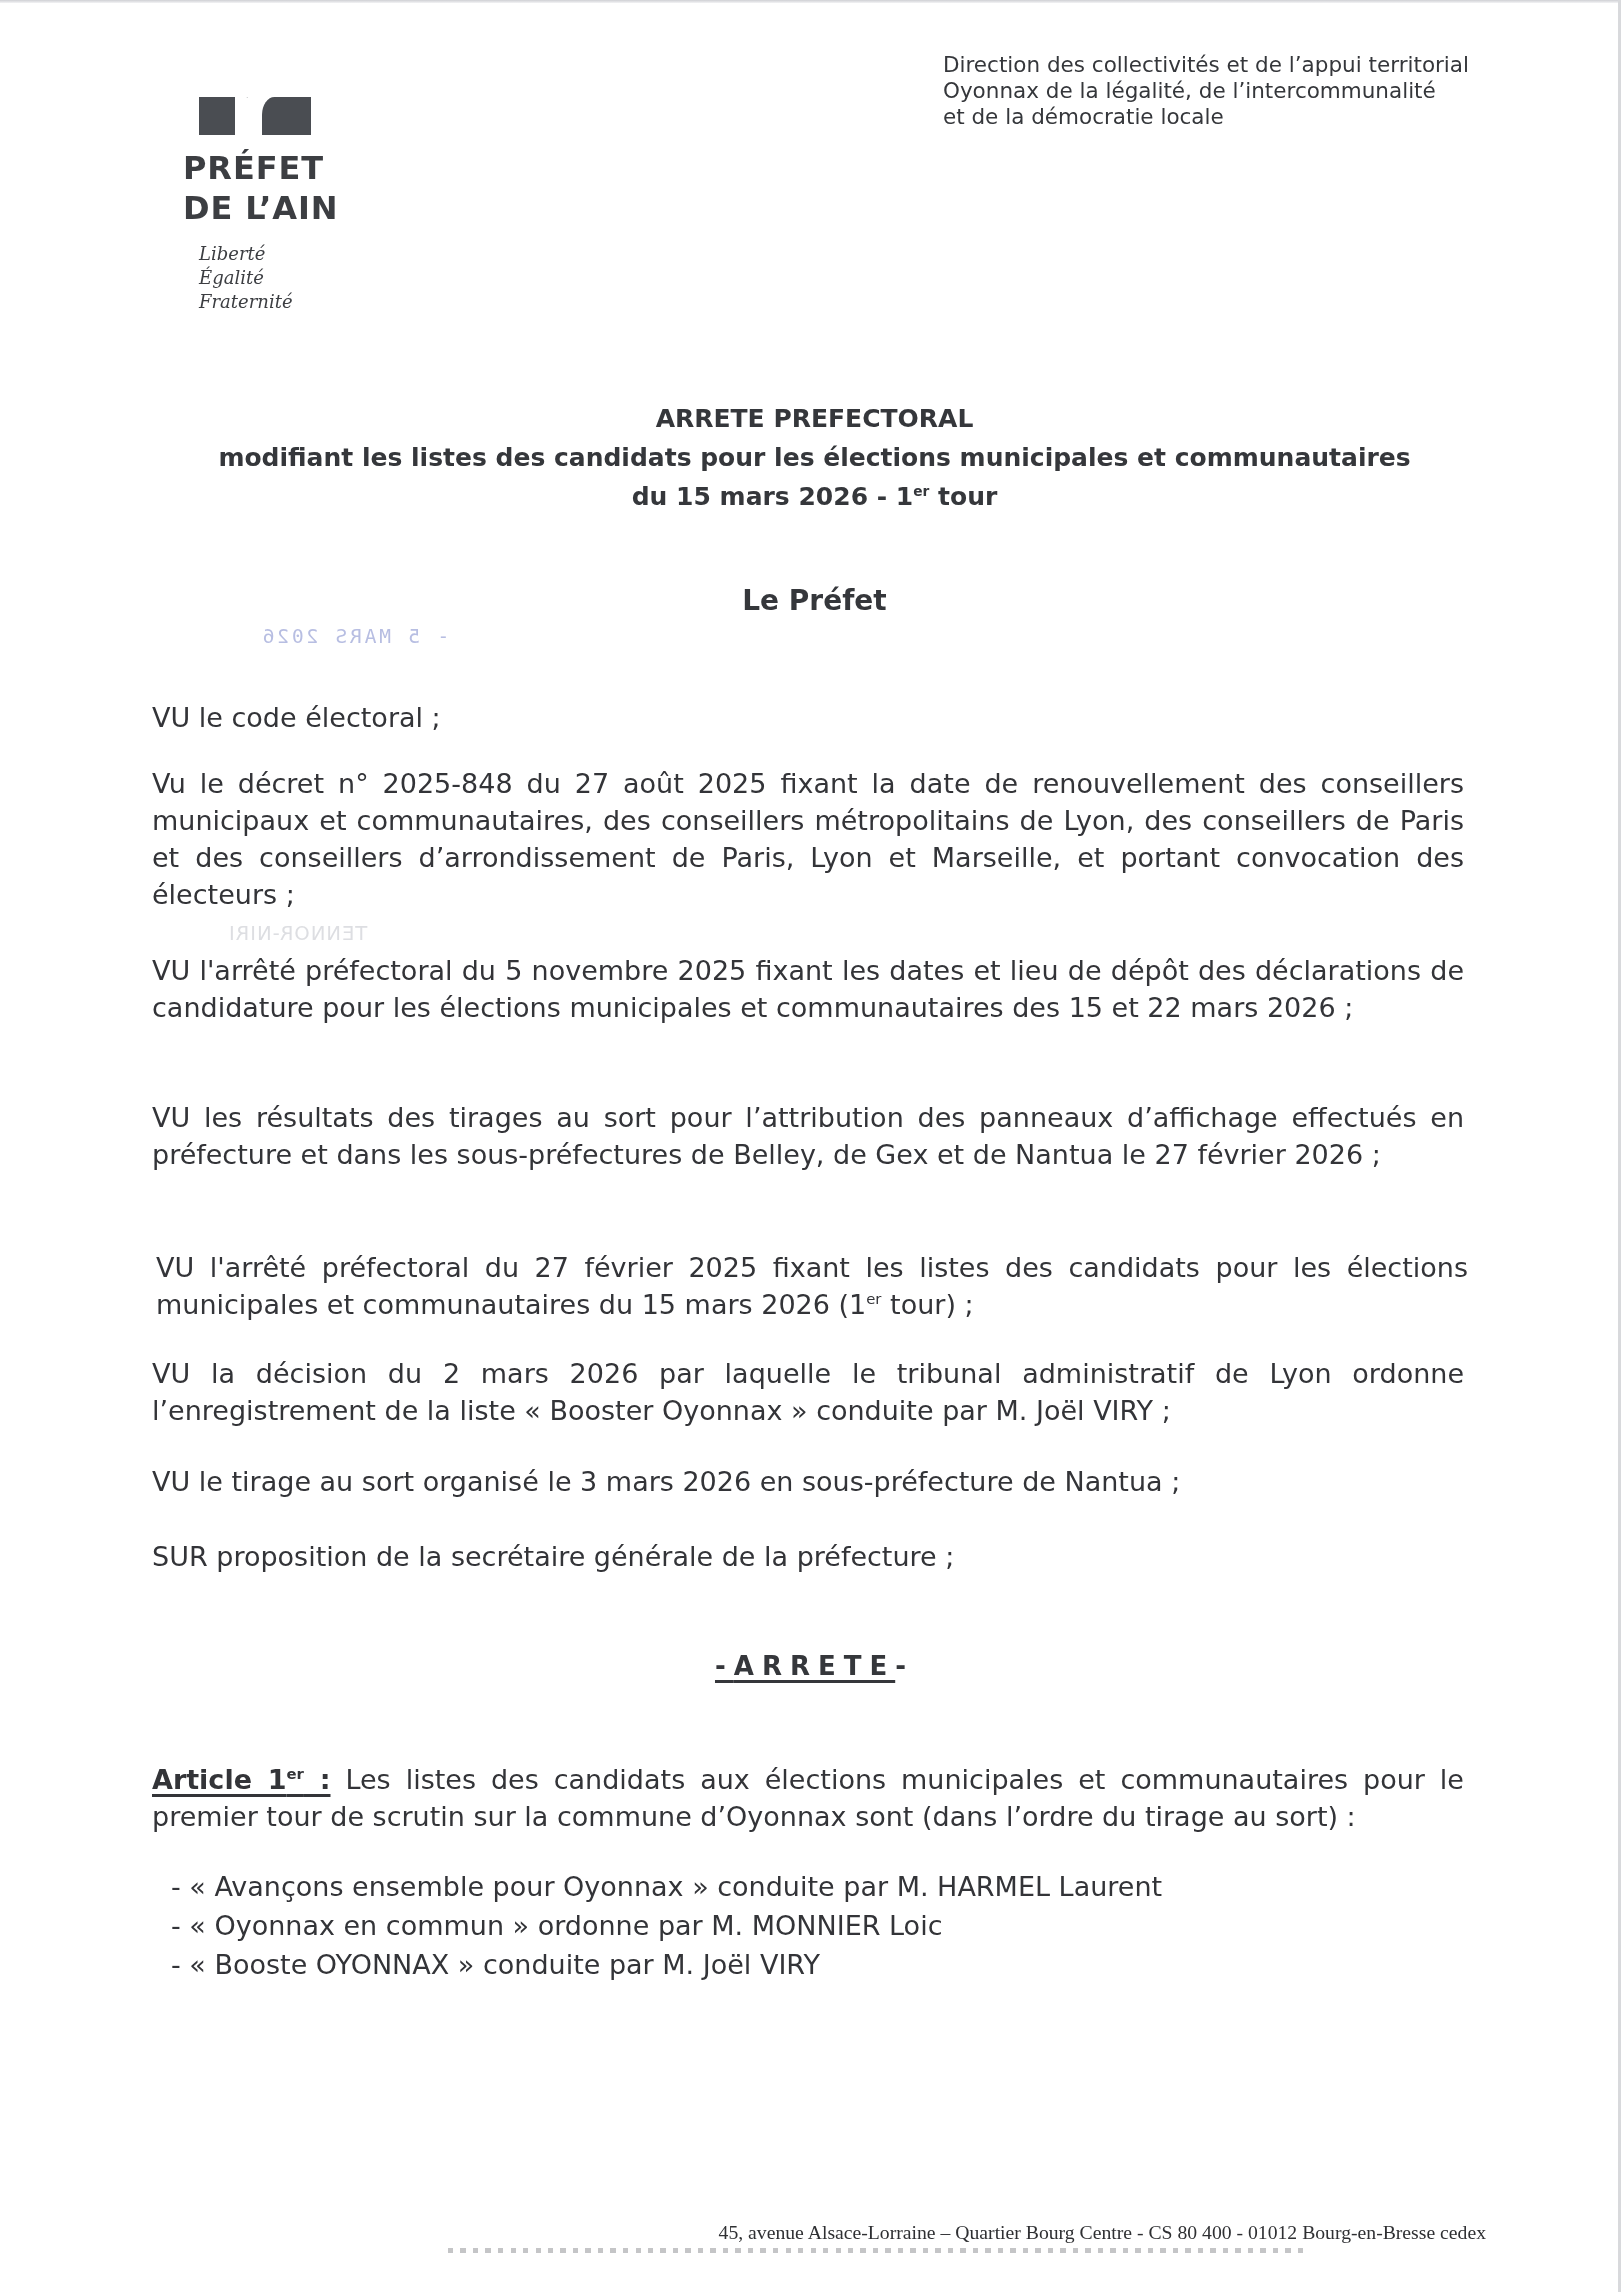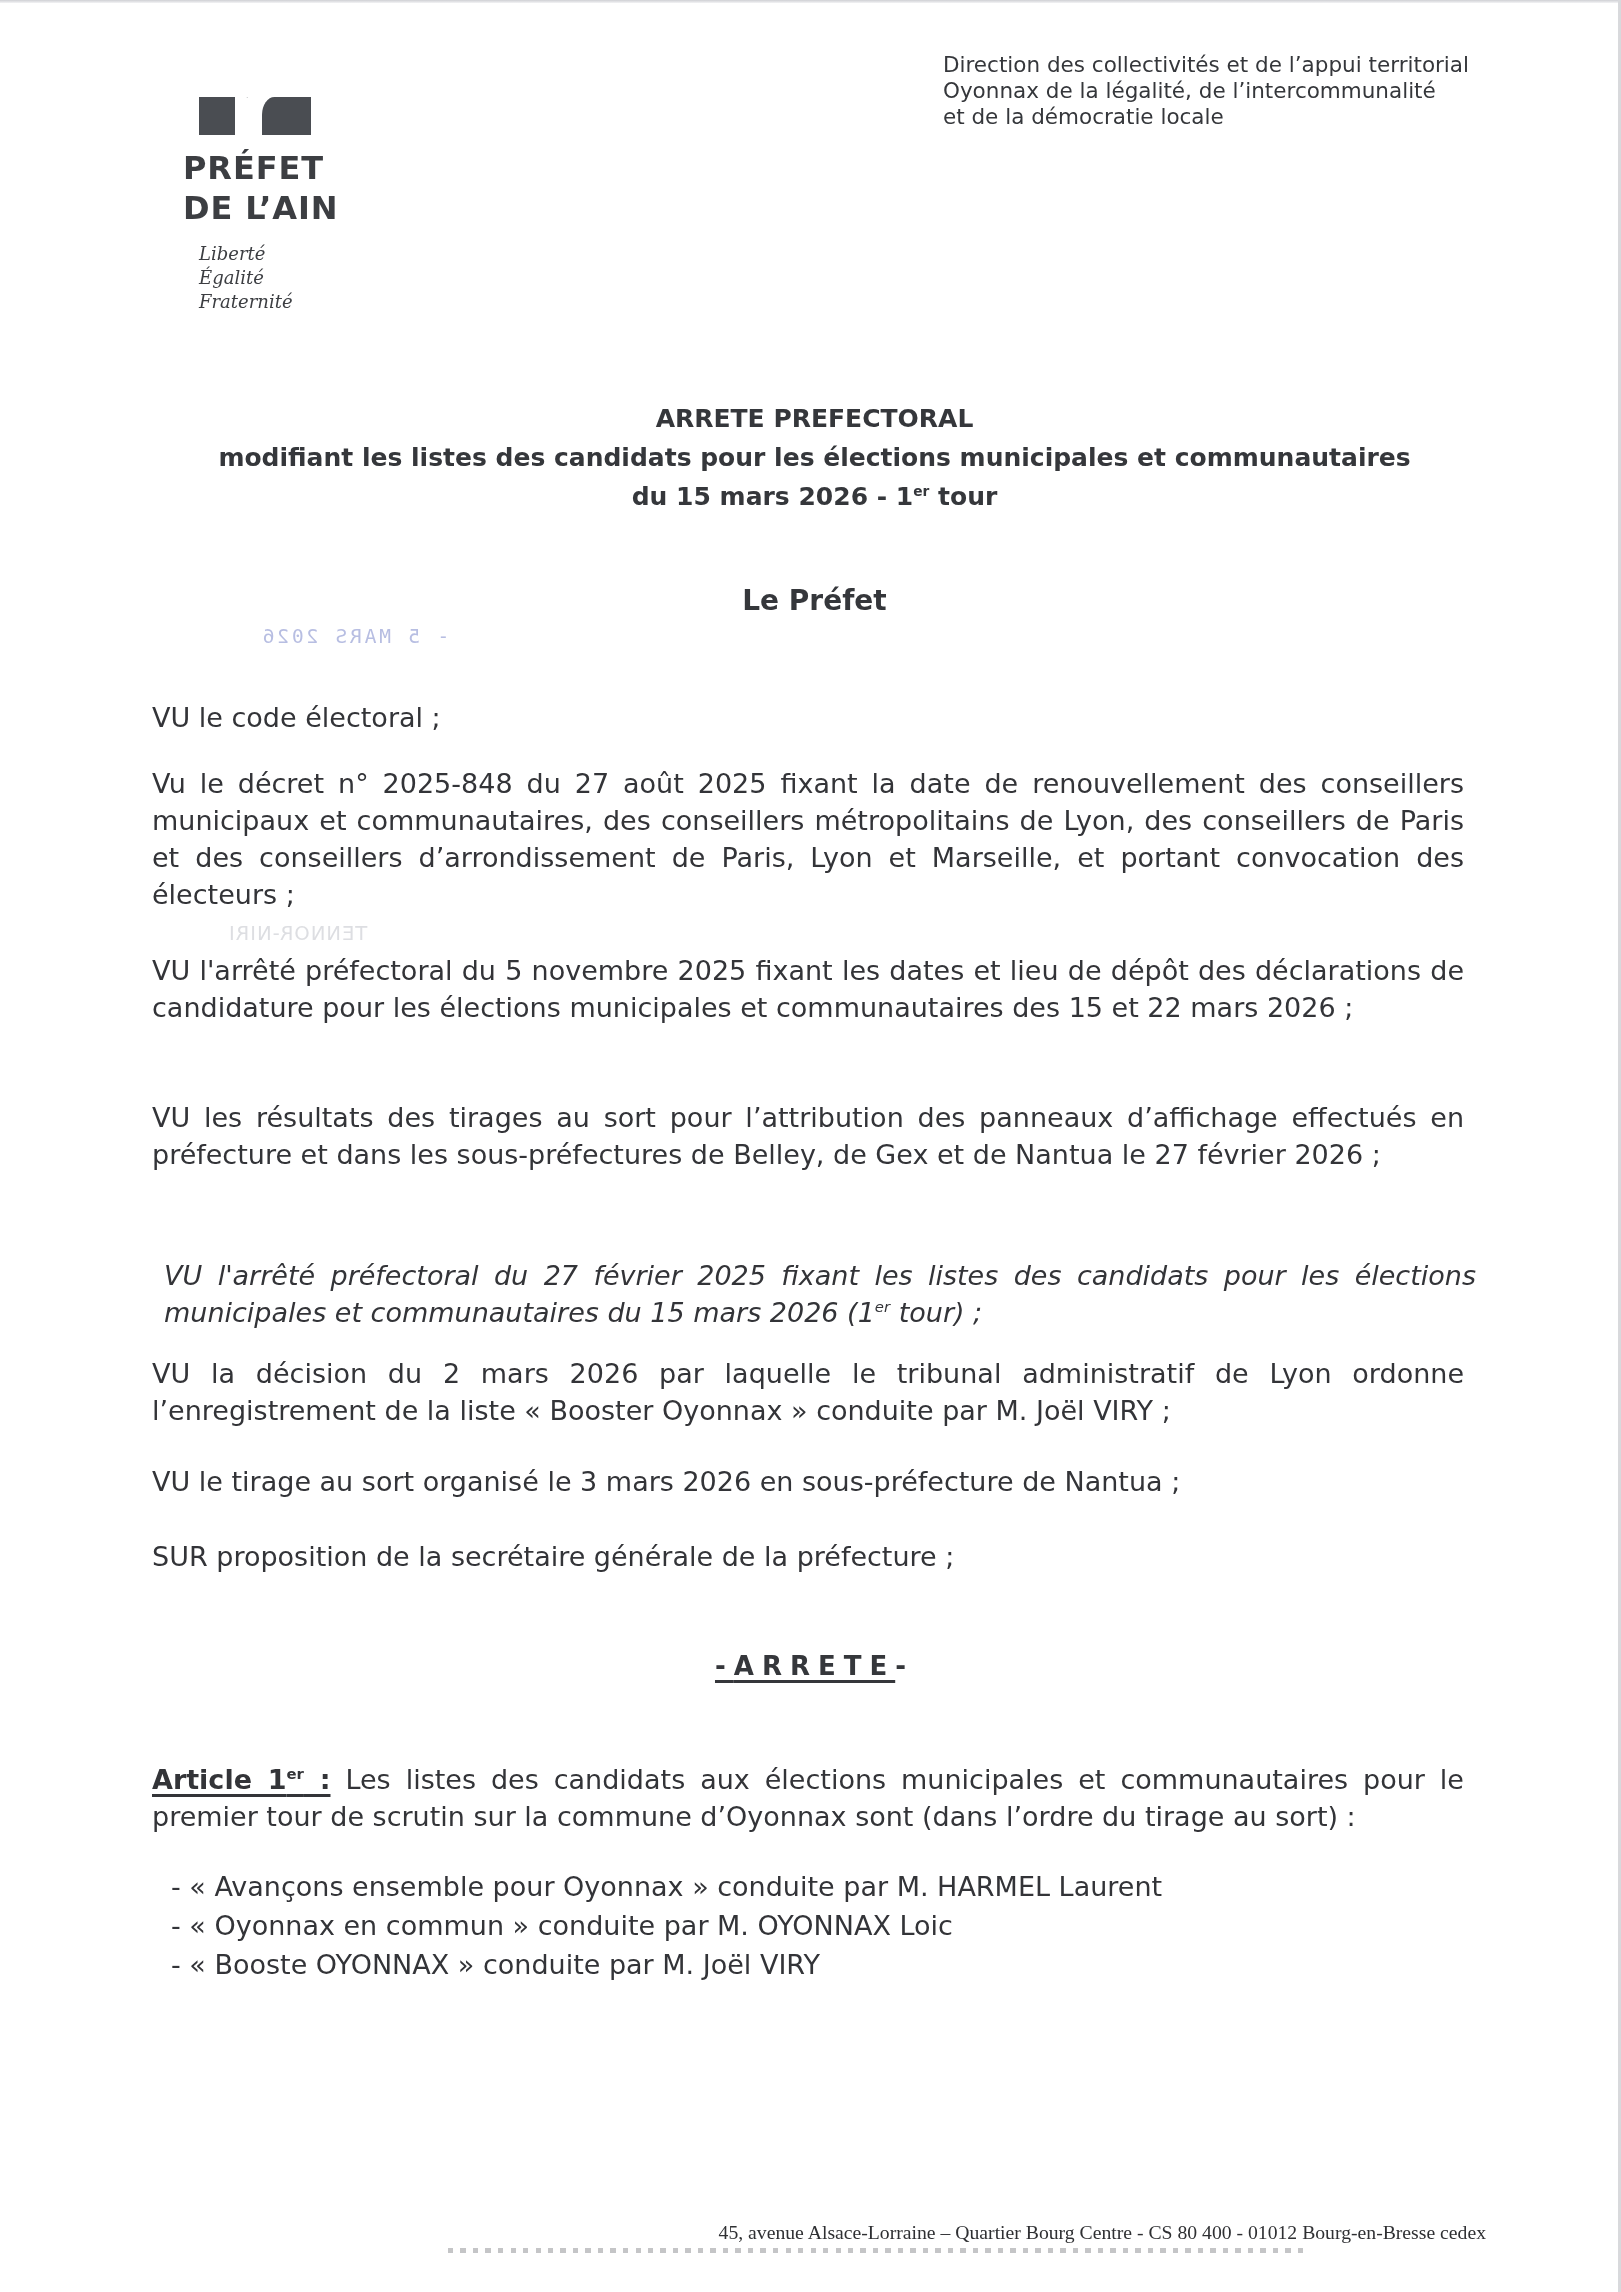--- a/index.html
+++ b/index.html
@@ -216,33 +216,33 @@
 </div>
 
 <div class="authority">Le Préfet</div>
 <div class="stamp">- 5 MARS 2026</div>
 
 <div class="body">
   <p class="para" style="top:699px;margin:0;">VU le code électoral ;</p>
   <p class="para last-line-left" style="top:765px;margin:0;">Vu le décret n° 2025-848 du 27 août 2025 fixant la date de renouvellement des conseillers municipaux et communautaires, des conseillers métropolitains de Lyon, des conseillers de Paris et des conseillers d’arrondissement de Paris, Lyon et Marseille, et portant convocation des électeurs ;</p>
   <p class="para last-line-left" style="top:952px;margin:0;">VU l'arrêté préfectoral du 5 novembre 2025 fixant les dates et lieu de dépôt des déclarations de candidature pour les élections municipales et communautaires des 15 et 22 mars 2026 ;</p>
   <p class="para last-line-left" style="top:1099px;margin:0;">VU les résultats des tirages au sort pour l’attribution des panneaux d’affichage effectués en préfecture et dans les sous-préfectures de Belley, de Gex et de Nantua le 27 février 2026 ;</p>
-  <p class="para last-line-left" style="top:1245px;margin:12px;font-style:italic;"><span>VU l'arrêté préfectoral du 27 février 2025 fixant les listes des candidats pour les élections municipales et communautaires du 15 mars 2026 (1</span><sup>er</sup><span> tour) ;</span></p>
+  <p class="para last-line-left" style="top:1245px;margin:4px;"><span>VU l'arrêté préfectoral du 27 février 2025 fixant les listes des candidats pour les élections municipales et communautaires du 15 mars 2026 (1</span><sup>er</sup><span> tour) ;</span></p>
   <p class="para last-line-left" style="top:1355px;margin:0;">VU la décision du 2 mars 2026 par laquelle le tribunal administratif de Lyon ordonne l’enregistrement de la liste « Booster Oyonnax » conduite par M. Joël VIRY ;</p>
   <p class="para" style="top:1463px;margin:0;">VU le tirage au sort organisé le 3 mars 2026 en sous-préfecture de Nantua ;</p>
   <p class="para" style="top:1538px;margin:0;">SUR proposition de la secrétaire générale de la préfecture ;</p>
 
   <p class="para last-line-left" style="top:1761px;margin:0;"><span class="article-label"><span>Article 1</span><sup>er</sup><span> :</span></span><span> Les listes des candidats aux élections municipales et communautaires pour le premier tour de scrutin sur la commune d’Oyonnax sont (dans l’ordre du tirage au sort) :</span></p>
 </div>
 
 <div class="stamp-ghost">TENNOR-NIRI</div>
 
 <div class="arrete-heading"><span class="u"><span>-</span><span>ARRETE</span></span><span>-</span></div>
 
 <ul class="lists">
   <li>- « Avançons ensemble pour Oyonnax » conduite par M. HARMEL Laurent</li>
-  <li>- « Oyonnax en commun » conduite par M. OYONNAX Loic</li>
+  <li>- « Oyonnax en commun » ordonne par M. MONNIER Loic</li>
   <li>- « Booste OYONNAX » conduite par M. Joël VIRY</li>
 </ul>
 
 <div class="footer">45, avenue Alsace-Lorraine – Quartier Bourg Centre - CS 80 400 - 01012 Bourg-en-Bresse cedex</div>
 <div class="footer-cut"></div>
 
 
 </body></html>

